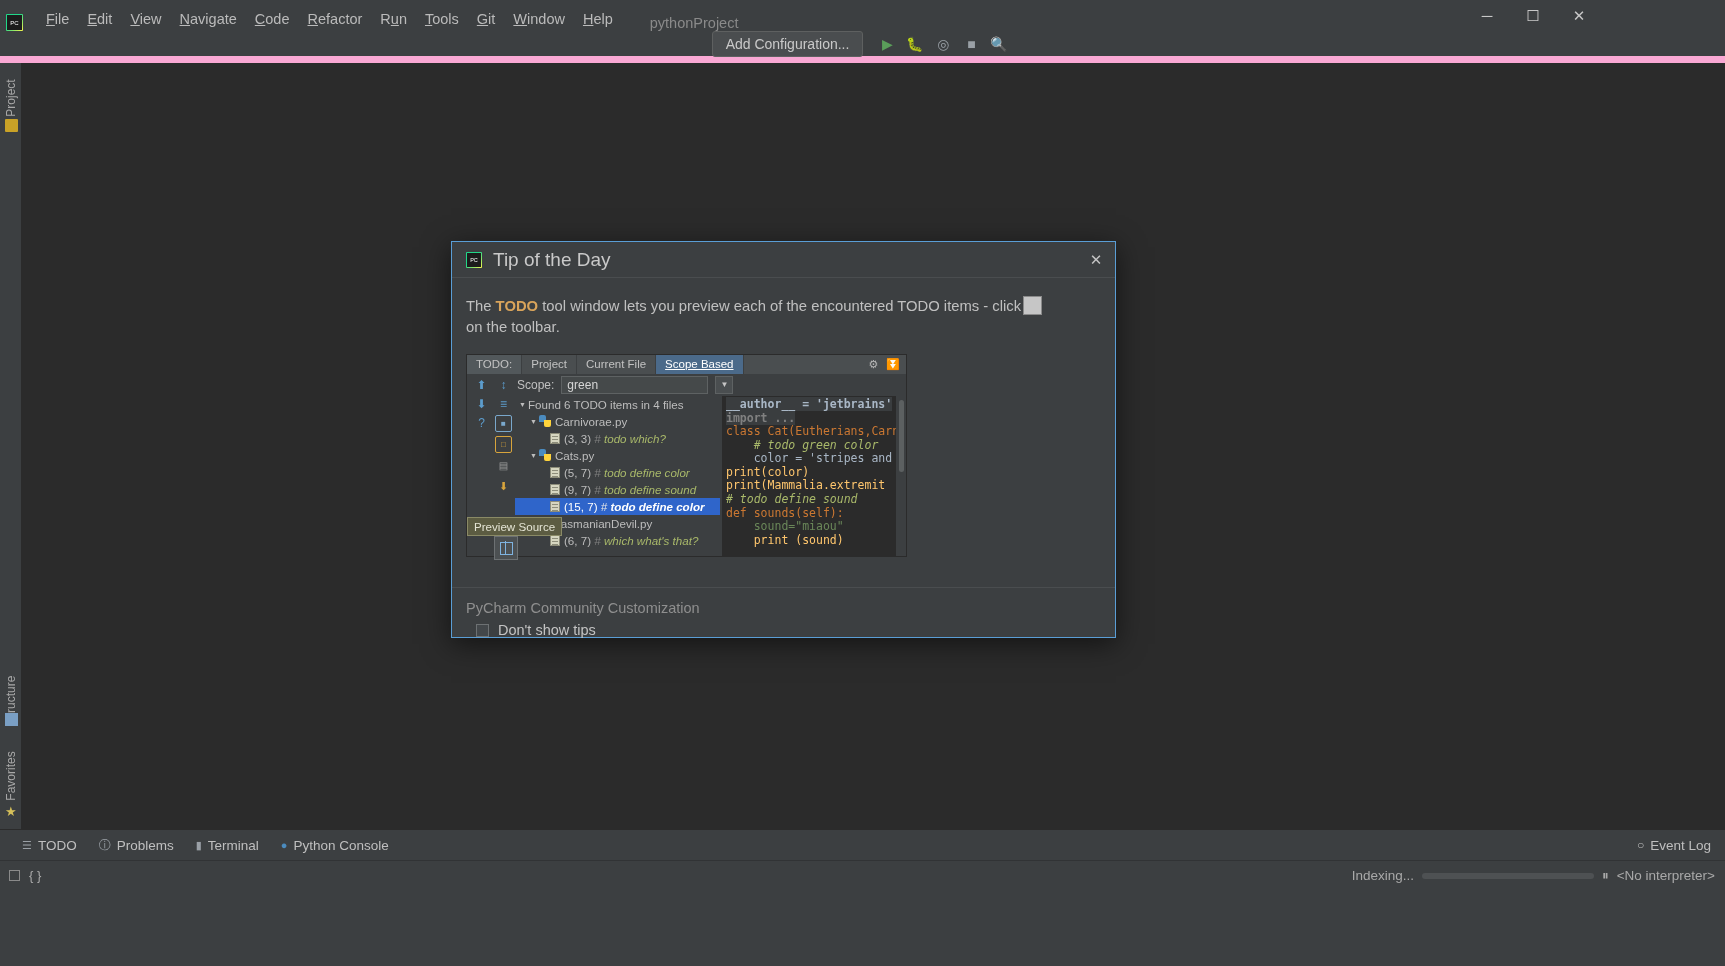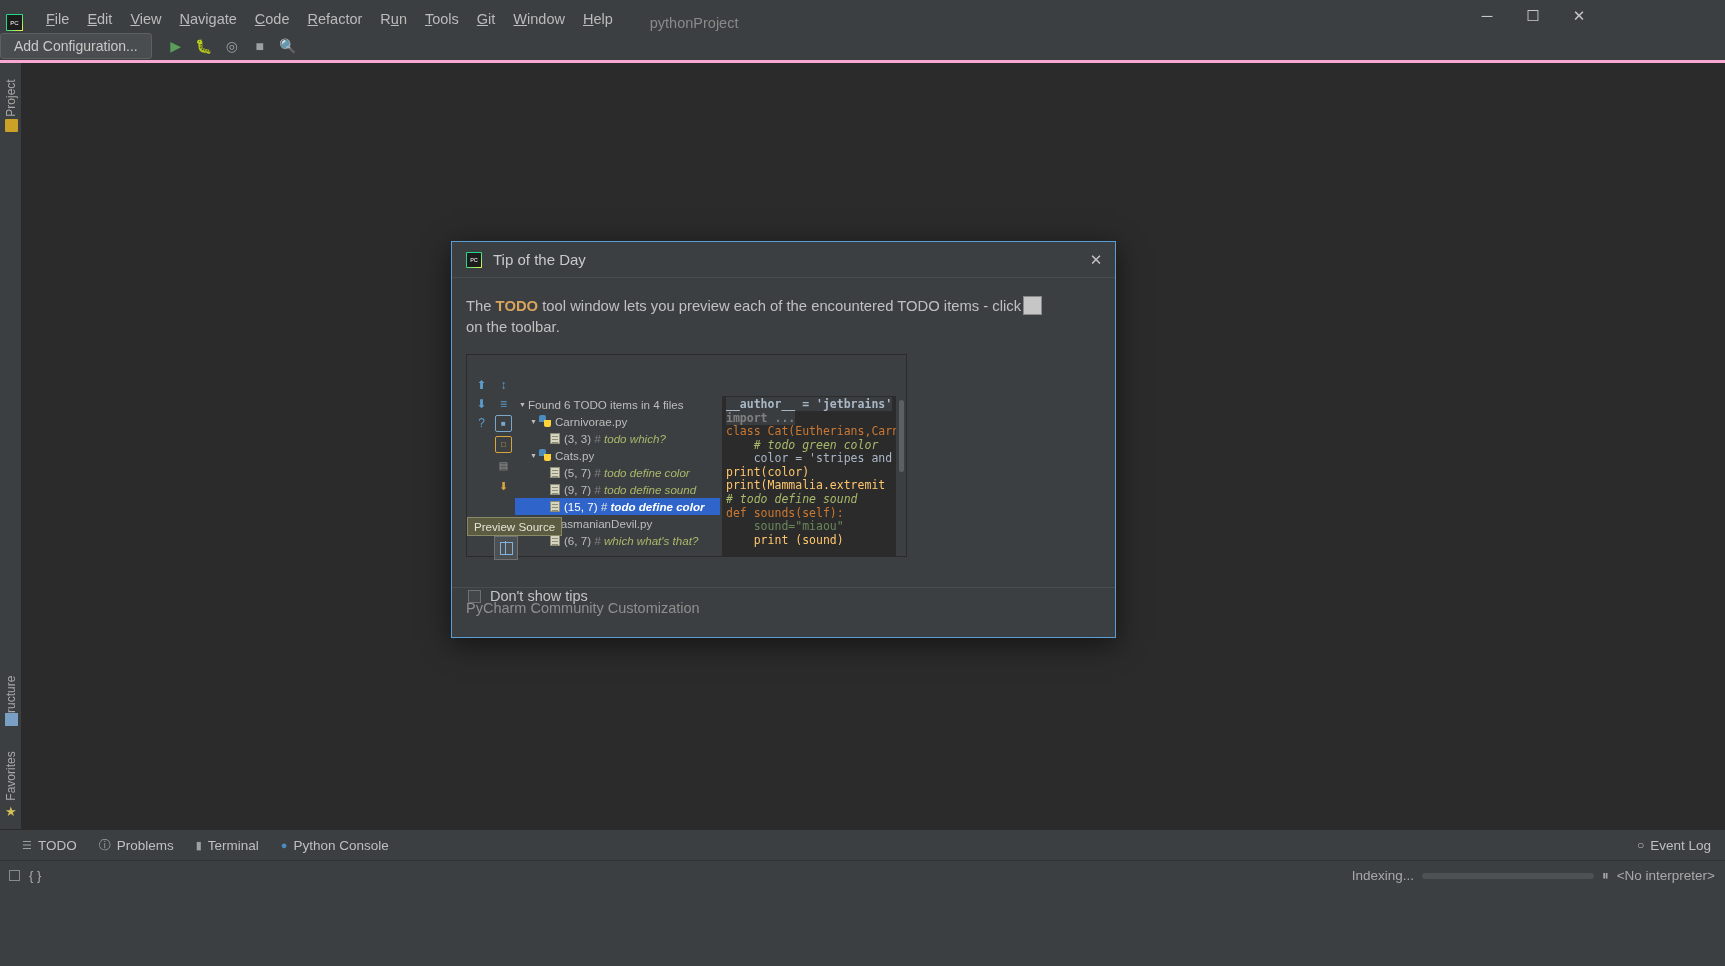--- a/index.html
+++ b/index.html
@@ -36,22 +36,22 @@
   .wincontrols {
     position: absolute; right: 0; top: 0; height: 31px;
     display: flex; align-items: center;
   }
   .wc { width: 46px; height: 31px; display: flex; align-items: center;
         justify-content: center; color: #c8c8c8; font-size: 15px; }
 
   
   .toolbar {
     position: absolute; left: 0; top: 31px; width: 1725px; height: 32px;
-    background: #3c3f41; border-bottom: 3px solid #f9a8d4;
-    display: flex; align-items: center; justify-content: flex-start;
+    background: #3c3f41; border-bottom: 7px solid #f9a8d4;
+    display: flex; align-items: center; justify-content: center;
   }
   .addconfig {
     border: 1px solid #5e6060; background: #4a4d4f; color: #c9c9c9;
     font-size: 14px; padding: 4px 13px; border-radius: 3px; margin-right: 10px;
   }
   .tbicon { width: 28px; height: 26px; display: flex; align-items: center;
             justify-content: center; color: #9aa0a6; font-size: 14px; }
   .tbicon.run { color: #5a9e5a; }
 
   
@@ -106,21 +106,21 @@
   .dlg-title {
     height: 36px; background: #3c3f41; display: flex; align-items: center;
     padding: 0 8px; border-bottom: 1px solid #4a4d4f;
   }
   .dlg-logo { width: 16px; height: 16px; margin: 0 11px 0 6px;
     background: linear-gradient(135deg,#21d789 0%,#21d789 42%,#fcf84a 100%);
     position: relative; border-radius: 1px; flex:none; }
   .dlg-logo::after { content:"PC"; position:absolute; left:1px; top:1px;
     width:14px; height:14px; background:#1c1c1c; color:#fff; font-size:5.5px;
     display:flex; align-items:center; justify-content:center; }
-  .dlg-title-text { color: #c9c9c9; font-size: 15px; }
+  .dlg-title-text { color: #c9c9c9; font-size: 19px; }
   .dlg-close { position: absolute; right: 10px; top: 9px; width: 18px;
                height: 18px; color: #c4c4c4; font-size: 15px;
                display: flex; align-items: center; justify-content: center; }
 
   .dlg-body { position: relative; padding: 18px 14px 0 14px; }
   .tiptext { color: #c0c0c0; font-size: 14.8px; line-height: 1.45; width: 590px; }
   .tiptext .kw { color: #d9a45b; font-weight: bold; }
   .inline-icon {
     display: inline-block; width: 19px; height: 19px; background: #c6c6c6;
     border: 1px solid #8a8a8a; vertical-align: -4px; margin: 0 2px;
@@ -205,22 +205,22 @@
   }
   .preview-glyph { width: 13px; height: 13px; border: 1.5px solid #7fb3e0;
                    position: relative; }
   .preview-glyph::after { content:""; position: absolute; left: 4px; top: -1.5px;
                    bottom: -1.5px; width: 1.5px; background: #7fb3e0; }
 
   .dlg-footer-label { position: absolute; left: 14px; top: 322px;
     color: #8f8f8f; font-size: 14.5px; }
   .dlg-sep { position: absolute; left: 0; top: 345px; width: 100%;
              height: 1px; background: #4a4d4f; }
-  .dlg-actions { position: absolute; left: 0; top: 346px; width: 100%;
-    height: 50px; display: flex; align-items: flex-start; padding: 0 16px; gap: 7px; }
+  .dlg-actions { position: absolute; left: 8px; top: 346px; width: 100%;
+    height: 50px; display: flex; align-items: flex-end; padding: 0 16px; gap: 7px; }
   .chk { display: flex; align-items: center; gap: 9px; color: #c4c4c4; font-size: 14.5px; }
   .chkbox { width: 13px; height: 13px; border: 1px solid #6d7173; background: #43474a; }
   .btns { margin-left: auto; display: flex; gap: 9px; }
   .btn { height: 28px; min-width: 100px; padding: 0 14px; font-size: 14px;
     border: 1px solid #5e6264; background: #4a4d4f; color: #c7c7c7;
     display: flex; align-items: center; justify-content: center; border-radius: 3px; }
   .btn.disabled { color: #757575; }
   .btn.primary { background: #4b6eaf; border: 1px solid #6a93d4;
     color: #ffffff; box-shadow: 0 0 0 1px #5b82c4 inset; }
 </style>
@@ -278,21 +278,36 @@
 
   <div class="dlg-body">
 
     <div class="tiptext">
       <span>The </span><span class="kw">TODO</span><span> tool window lets you preview each of the encountered TODO items - click</span><span class="inline-icon"></span><br>
       <span>on the toolbar.</span>
     </div>
 
     <div class="todowin">
 
-
+      <div class="tw-tabs">
+        <div class="tw-tab label">TODO:</div>
+        <div class="tw-tab">Project</div>
+        <div class="tw-tab">Current File</div>
+        <div class="tw-tab sel">Scope Based</div>
+        <div class="tw-rest">
+          <span class="tw-gear">⚙</span>
+          <span class="tw-gear">⏬</span>
+        </div>
+      </div>
+
+      <div class="tw-scope">
+        <span class="tw-scope-lbl">Scope:</span>
+        <span class="tw-scope-field">green</span>
+        <span class="tw-scope-arrow">▼</span>
+      </div>
 
       <div class="tw-side">
         <div class="tw-sb" style="left:6px;top:3px;color:#5c9ccc;">⬆</div>
         <div class="tw-sb" style="left:28px;top:3px;color:#5c9ccc;">↕</div>
         <div class="tw-sb" style="left:6px;top:22px;color:#5c9ccc;">⬇</div>
         <div class="tw-sb" style="left:28px;top:22px;color:#5c9ccc;">≡</div>
         <div class="tw-sb" style="left:6px;top:41px;color:#5c9ccc;">?</div>
         <div class="tw-sb" style="left:28px;top:41px;color:#7aa8cc;border:1px solid #7aa8cc;border-radius:2px;font-size:8px;">■</div>
         <div class="tw-sb" style="left:28px;top:62px;color:#d8a43c;border:1px solid #d8a43c;border-radius:2px;font-size:8px;">□</div>
         <div class="tw-sb" style="left:28px;top:83px;color:#9c9c9c;font-size:10px;">▤</div>

